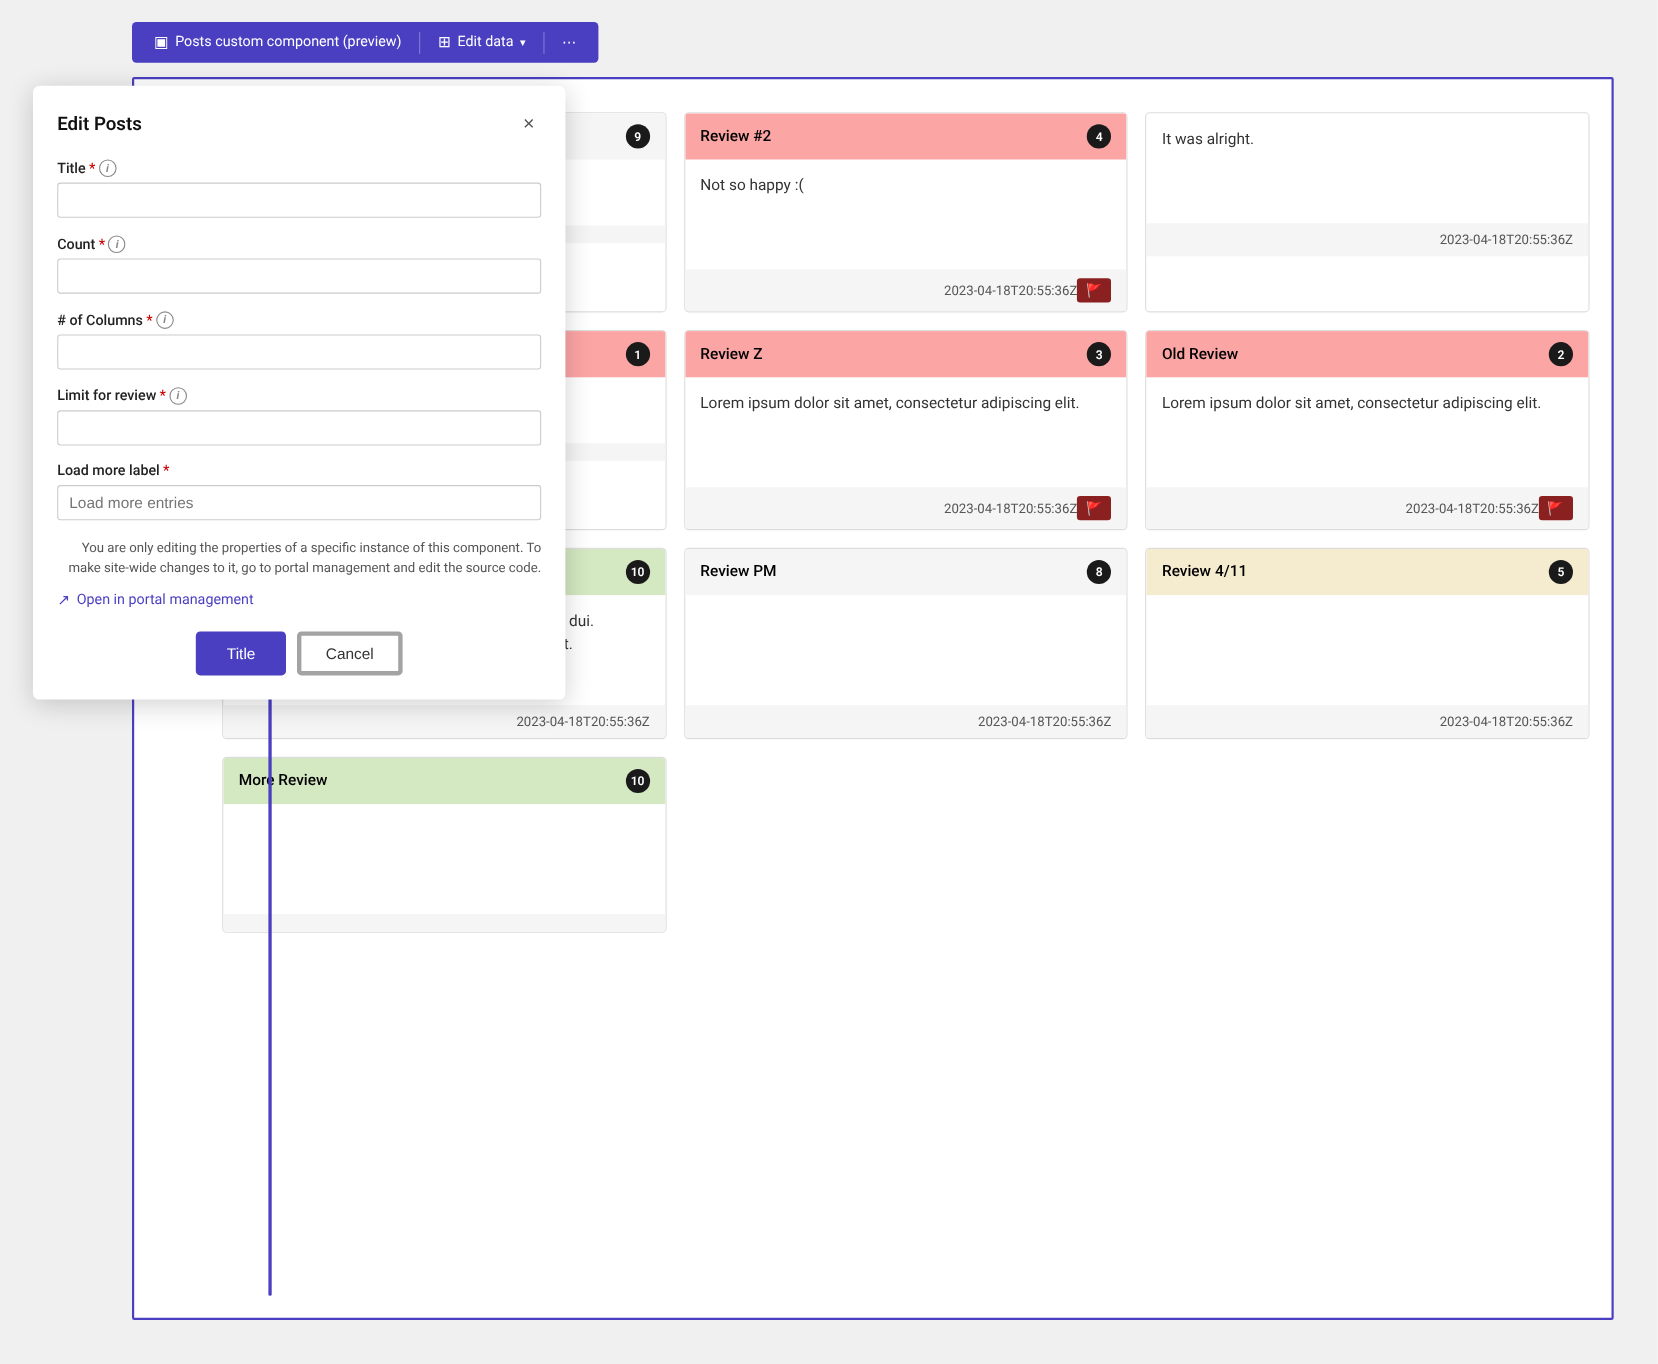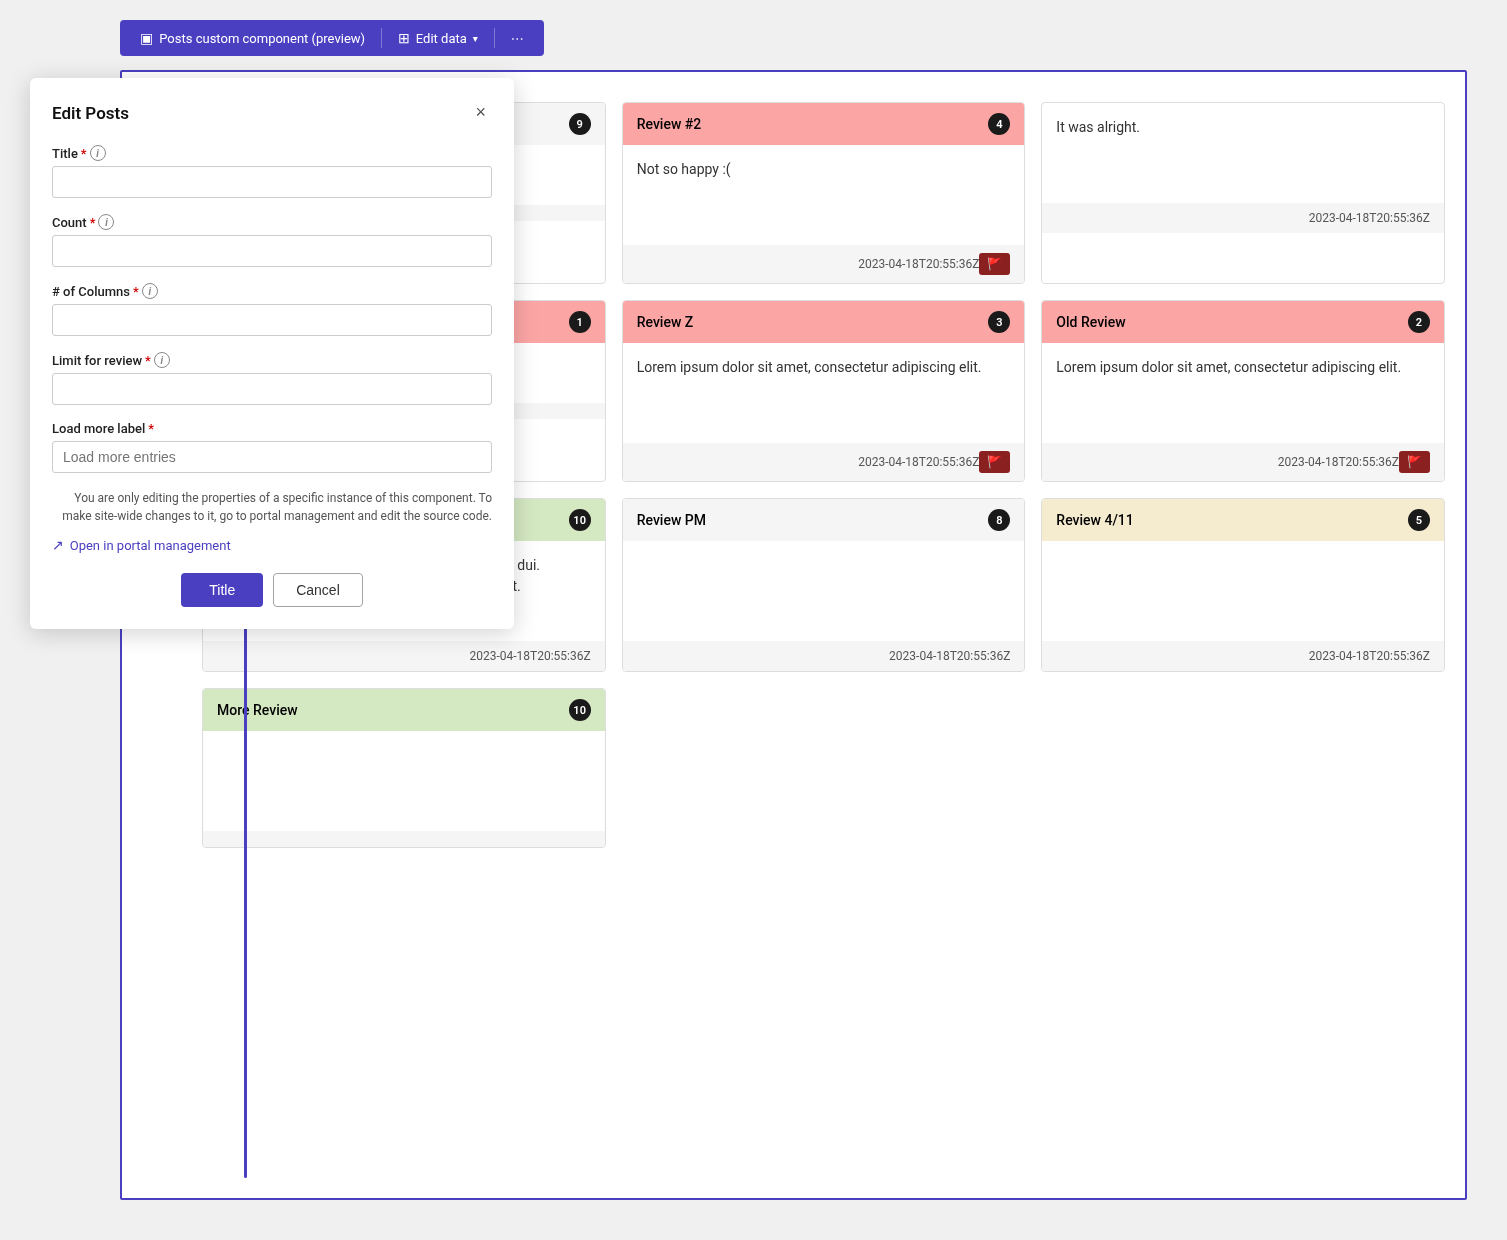--- a/index.html
+++ b/index.html
@@ -231,21 +231,21 @@
       border: none;
       border-radius: 4px;
       padding: 8px 28px;
       font-size: 14px;
       font-weight: 500;
       cursor: pointer;
     }
     .btn-cancel {
       background: white;
       color: #333;
-      border: 1px solid #a3a3a3;
+      border: 4px solid #a3a3a3;
       border-radius: 4px;
       padding: 8px 22px;
       font-size: 14px;
       cursor: pointer;
     }
 
     
     .left-indicator {
       position: absolute;
       left: 122px;

